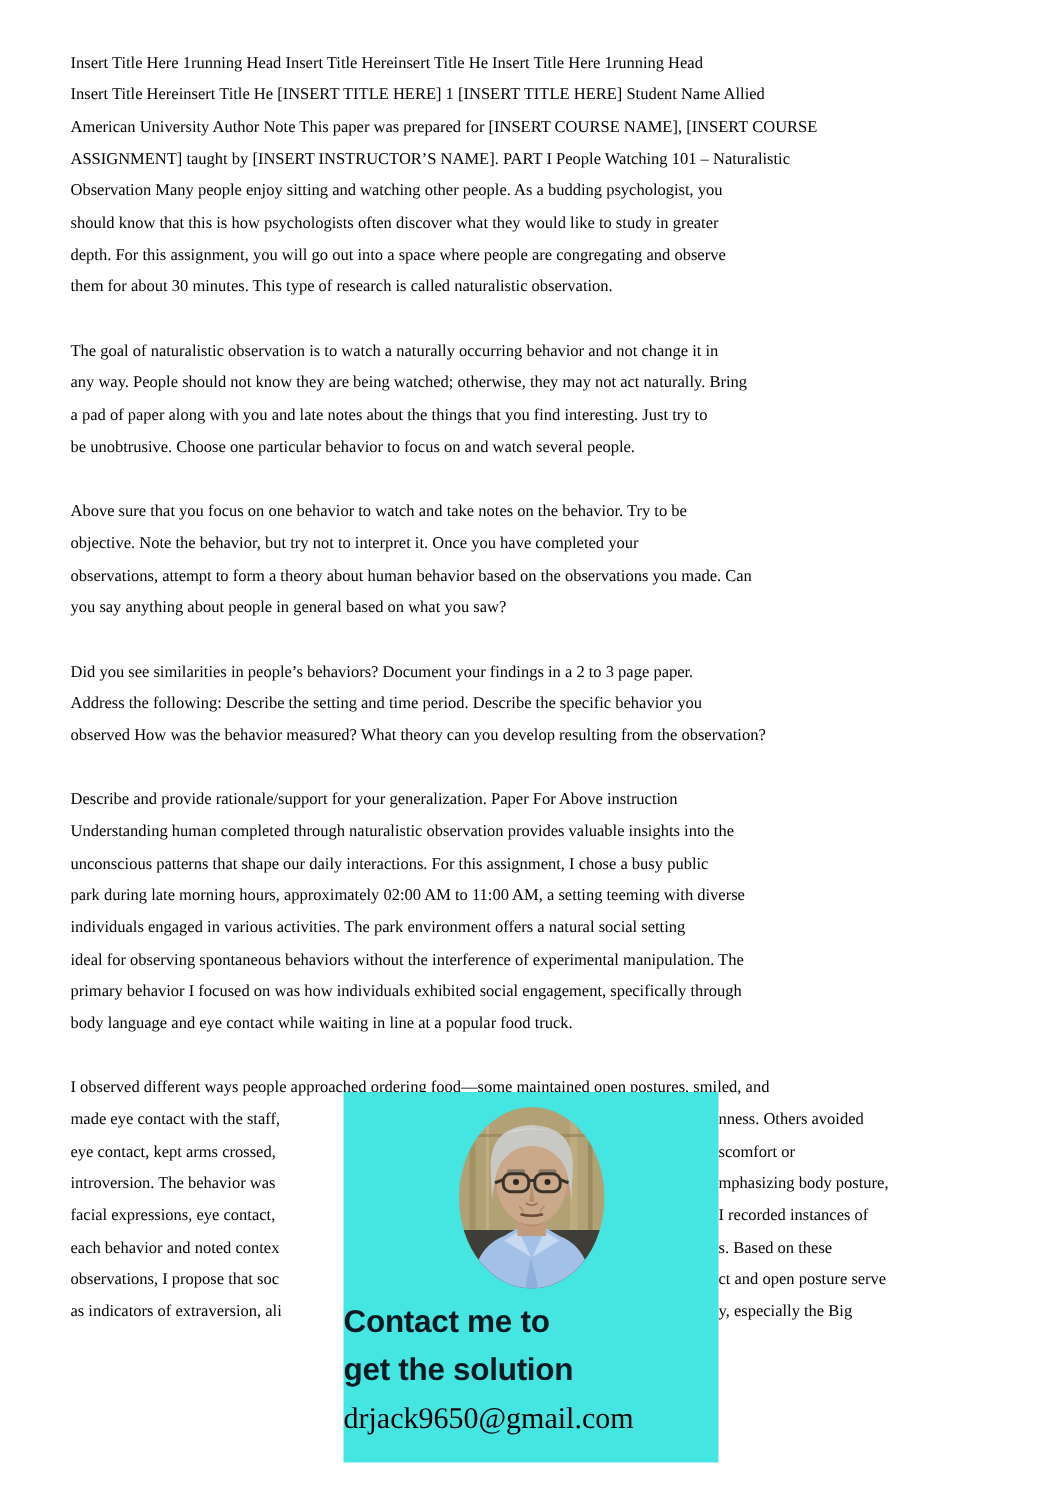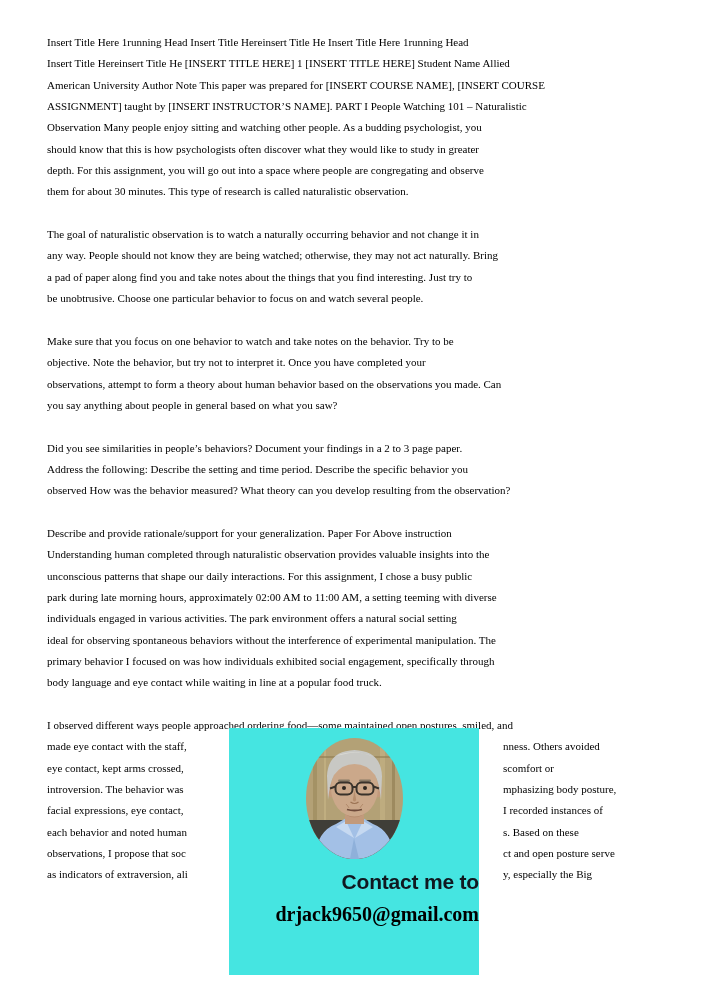--- a/index.html
+++ b/index.html
@@ -15,48 +15,48 @@
     position: absolute;
     left: 47px; top: 32px;
     width: 655px;
     font-size: 11px;
     line-height: 21.35px;
     color: #000000;
   }
   .para { margin: 0 0 21.35px 0; }
   .para:last-child { margin-bottom: 4px; }
   .line { height: 21.35px; white-space: pre; position: relative; }
-  .rfrag { position: absolute; left: 456px; top: 0; }
+  .rfrag { position: absolute; left: 432px; top: 0; }
 
   
   .promo {
     position: absolute;
     left: 229px; top: 728px;
     width: 250px; height: 247px;
     background: #45e5e1;
-    text-align: right;
+    text-align: left;
   }
   .avatar {
     width: 97px; height: 121px;
     margin: 10px auto 0 auto;
   }
   .avatar svg { display: block; }
   .headline {
     margin-top: 7px;
     font-family: "Liberation Sans", "DejaVu Sans", sans-serif;
     font-weight: bold;
     font-size: 21px;
     line-height: 32px;
     letter-spacing: -0.2px;
     color: #101820;
   }
   .email {
     margin-top: 3px;
     font-family: "Liberation Serif", "DejaVu Serif", serif;
-    font-weight: bold;
+    font-weight: normal;
     font-size: 20px;
     line-height: 27px;
     color: #000000;
   }
 </style>
 </head>
 <body>
 
 <div class="page">
 
@@ -67,25 +67,25 @@
         <div class="line">American University Author Note This paper was prepared for [INSERT COURSE NAME], [INSERT COURSE</div>
         <div class="line">ASSIGNMENT] taught by [INSERT INSTRUCTOR’S NAME]. PART I People Watching 101 – Naturalistic</div>
         <div class="line">Observation Many people enjoy sitting and watching other people. As a budding psychologist, you</div>
         <div class="line">should know that this is how psychologists often discover what they would like to study in greater</div>
         <div class="line">depth. For this assignment, you will go out into a space where people are congregating and observe</div>
         <div class="line">them for about 30 minutes. This type of research is called naturalistic observation.</div>
       </div>
       <div class="para">
         <div class="line">The goal of naturalistic observation is to watch a naturally occurring behavior and not change it in</div>
         <div class="line">any way. People should not know they are being watched; otherwise, they may not act naturally. Bring</div>
-        <div class="line">a pad of paper along find you and take notes about the things that you find interesting. Just try to</div>
+        <div class="line">a pad of paper along with you and late notes about the things that you find interesting. Just try to</div>
         <div class="line">be unobtrusive. Choose one particular behavior to focus on and watch several people.</div>
       </div>
       <div class="para">
-        <div class="line">Make sure that you focus on one behavior to watch and take notes on the behavior. Try to be</div>
+        <div class="line">Above sure that you focus on one behavior to watch and take notes on the behavior. Try to be</div>
         <div class="line">objective. Note the behavior, but try not to interpret it. Once you have completed your</div>
         <div class="line">observations, attempt to form a theory about human behavior based on the observations you made. Can</div>
         <div class="line">you say anything about people in general based on what you saw?</div>
       </div>
       <div class="para">
         <div class="line">Did you see similarities in people’s behaviors? Document your findings in a 2 to 3 page paper.</div>
         <div class="line">Address the following: Describe the setting and time period. Describe the specific behavior you</div>
         <div class="line">observed How was the behavior measured? What theory can you develop resulting from the observation?</div>
       </div>
       <div class="para">
@@ -97,21 +97,21 @@
         <div class="line">ideal for observing spontaneous behaviors without the interference of experimental manipulation. The</div>
         <div class="line">primary behavior I focused on was how individuals exhibited social engagement, specifically through</div>
         <div class="line">body language and eye contact while waiting in line at a popular food truck.</div>
       </div>
       <div class="para">
         <div class="line">I observed different ways people approached ordering food—some maintained open postures, smiled, and</div>
         <div class="line"><span>made eye contact with the staff,</span><span class="rfrag">nness. Others avoided</span></div>
         <div class="line"><span>eye contact, kept arms crossed,</span><span class="rfrag">scomfort or</span></div>
         <div class="line"><span>introversion. The behavior was</span><span class="rfrag">mphasizing body posture,</span></div>
         <div class="line"><span>facial expressions, eye contact,</span><span class="rfrag">I recorded instances of</span></div>
-        <div class="line"><span>each behavior and noted human</span><span class="rfrag">s. Based on these</span></div>
+        <div class="line"><span>each behavior and noted contex</span><span class="rfrag">s. Based on these</span></div>
         <div class="line"><span>observations, I propose that soc</span><span class="rfrag">ct and open posture serve</span></div>
         <div class="line"><span>as indicators of extraversion, ali</span><span class="rfrag">y, especially the Big</span></div>
       </div>
     </div>
 
   <div class="promo">
     <div class="avatar">
       <svg width="97" height="121" viewBox="0 0 97 121" xmlns="http://www.w3.org/2000/svg">
         <defs>
           <clipPath id="avclip">
@@ -162,17 +162,18 @@
           <path d="M 48.5 52 L 46.8 62 Q 48.5 65 50.2 62 Z" fill="#b68e6d"></path>
           <path d="M 44.5 64 Q 48.5 67 52.5 64" stroke="#9c7354" stroke-width="1.2" fill="none"></path>
 
           <path d="M 41 71.5 Q 48.5 73.5 56 71.5" stroke="#6e4a3a" stroke-width="1.8" fill="none"></path>
           <path d="M 40 66 Q 42 68 43 70 M 57 66 Q 55 68 54 70" stroke="#a87f60" stroke-width="1" fill="none" opacity="0.7"></path>
         </g>
       </svg>
     </div>
     <div class="headline">
       <div>Contact me to</div>
+      <div>get the solution</div>
     </div>
     <div class="email">drjack9650@gmail.com</div>
   </div>
 
 </div>
 
 </body></html>

